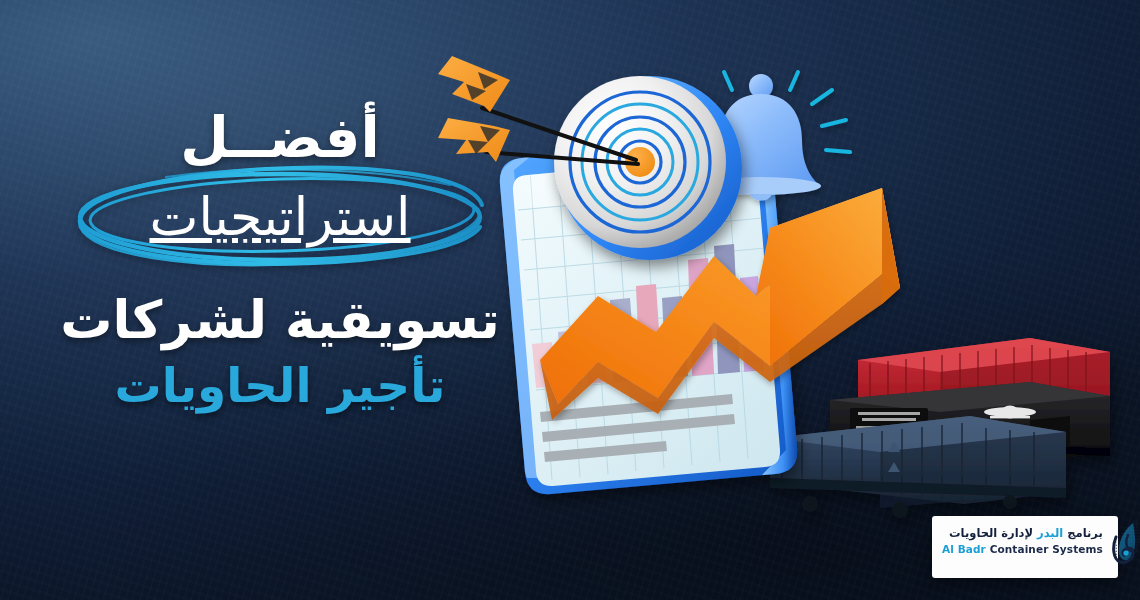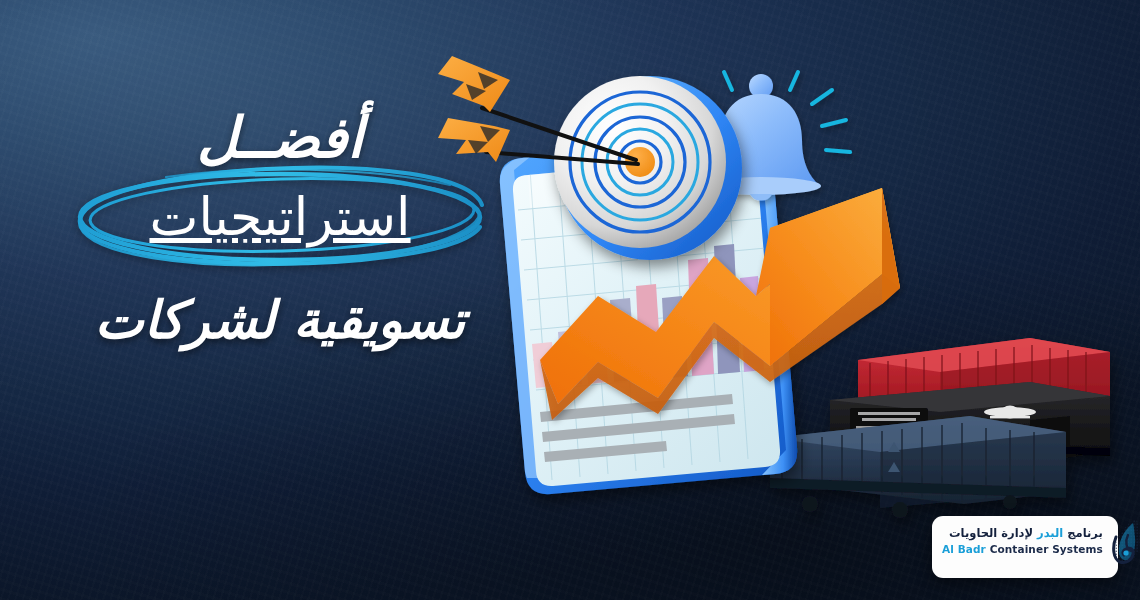--- a/index.html
+++ b/index.html
@@ -35,21 +35,20 @@
     text-align:center;
     direction:rtl;
     z-index:6;
   }
   .hl-line{
     display:block;
     font-weight:bold;
     letter-spacing:0;
     line-height:1.08;
     text-shadow:0 3px 7px rgba(0,0,0,.45);
-    font-style:italic;
   }
   .hl-1{ font-size:56px; color:#ffffff; margin-bottom:6px; }
   .hl-3{ font-size:52px; color:#ffffff; margin-top:32px; }
   .hl-4{ font-size:47px; color:#29a8dc; margin-top:12px; text-shadow:0 3px 7px rgba(0,0,0,.5); }
 
   .hl-2-wrap{
     position:relative;
     display:block;
     height:86px;
     margin-top:2px;
@@ -72,21 +71,21 @@
 
   
   .art{ position:absolute; left:470px; top:60px; width:670px; height:470px; z-index:4; }
   .art svg{ position:absolute; left:0; top:0; overflow:visible; }
 
   
   .logo-badge{
     position:absolute; right:22px; bottom:22px;
     width:186px; height:62px;
     background:#fdfdfd;
-    border-radius:11px;
+    border-radius:3px;
     box-shadow:0 5px 16px rgba(0,0,0,.45);
     display:flex; align-items:center;
     padding:4px 8px 16px 10px;
     z-index:10;
   }
   .logo-text{ flex:1; text-align:right; direction:rtl; padding-right:3px; }
   .logo-ar{
     font-size:11.5px; font-weight:bold; color:#14213d;
     line-height:1.45; white-space:nowrap;
   }
@@ -127,20 +126,21 @@
                    C 5 76 70 94 168 98 C 276 102 392 88 410 62" stroke-width="4"></path>
           <path d="M 10 62 C 22 90 120 104 226 99 C 330 94 406 72 410 48" stroke-width="2.6" opacity=".92"></path>
           <path d="M 96 12 C 180 0 300 2 380 20" stroke-width="2.2" opacity=".8"></path>
         </g>
       </svg>
       <span class="hl-2">استراتيجيات</span>
     </span>
 
     <span class="hl-line hl-3">تسويقية لشركات</span>
 
+    <span class="hl-line hl-4">تأجير الحاويات</span>
   </div>
 
   <div class="art">
     <svg width="670" height="470" viewBox="0 0 670 470">
       <defs>
 
         <linearGradient id="boardG" x1="0" y1="0" x2="1" y2="1">
           <stop offset="0%" stop-color="#56a9ff"></stop>
           <stop offset="45%" stop-color="#2f86f5"></stop>
           <stop offset="100%" stop-color="#1257c4"></stop>

